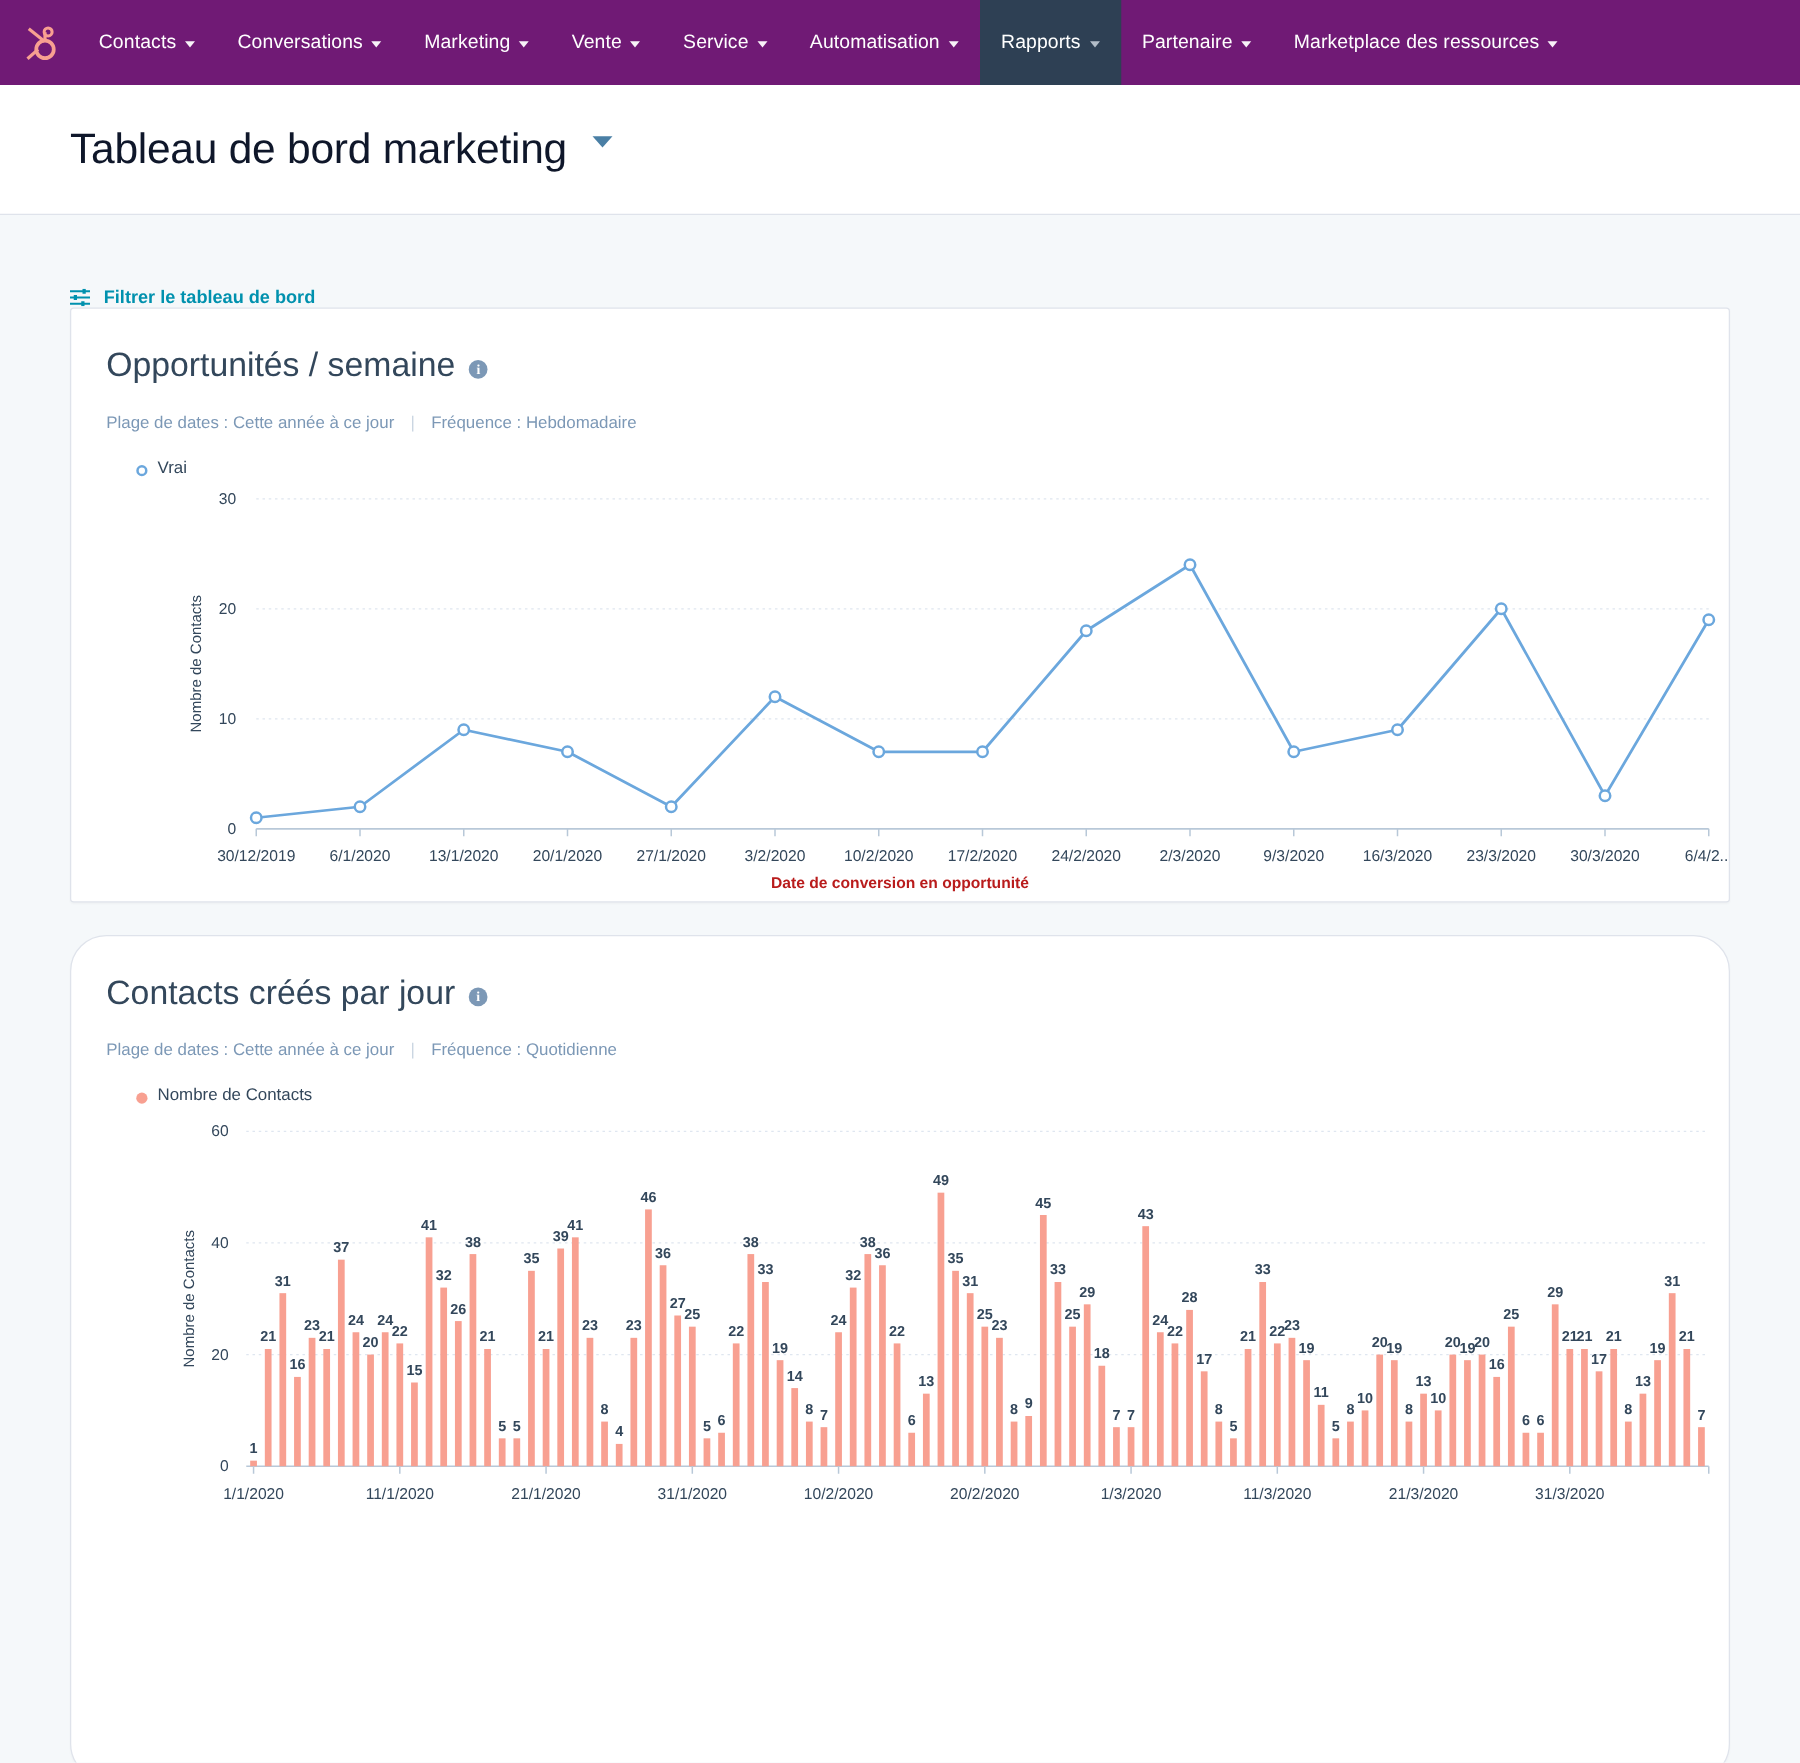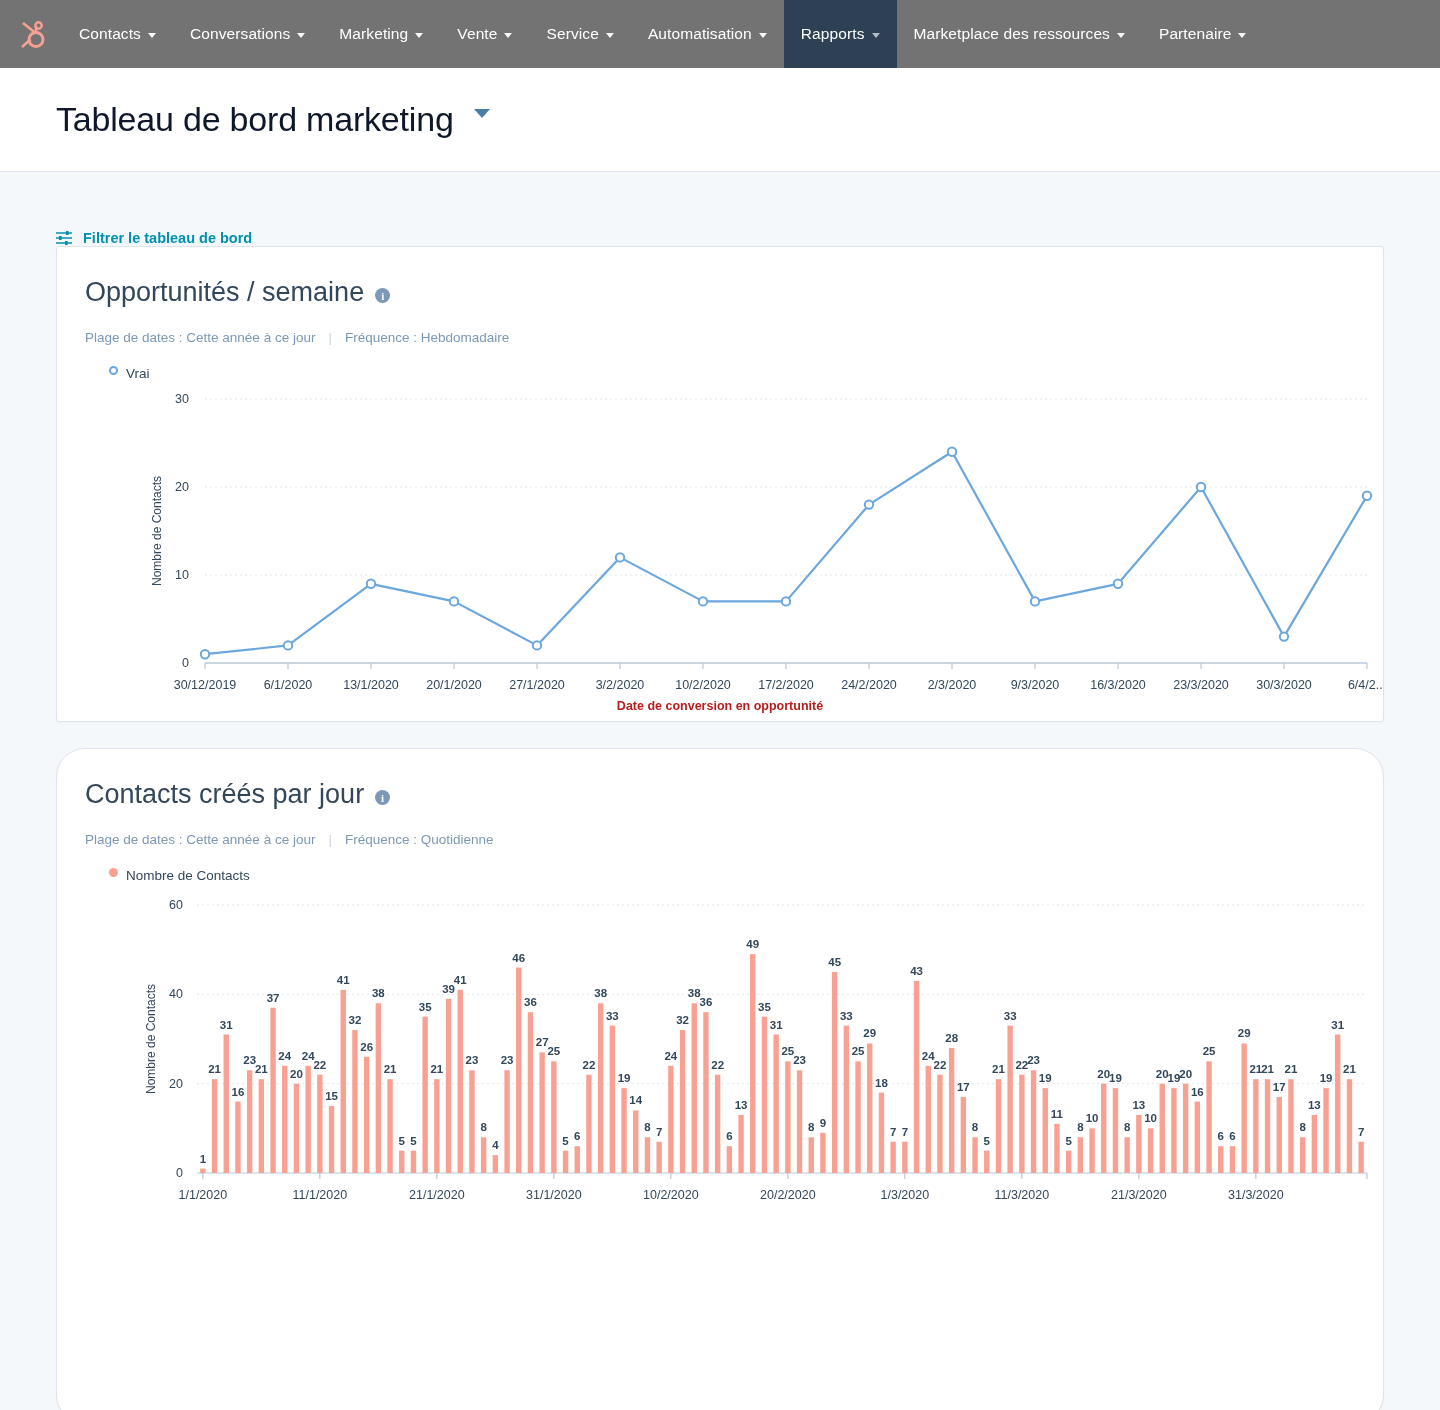--- a/index.html
+++ b/index.html
@@ -7,21 +7,21 @@
     width: 1440px;
     height: 1410px;
     background: #f5f8fa;
     font-family: "Liberation Sans", sans-serif;
     overflow: hidden;
   }
 
   
   .topnav {
     height: 68px;
-    background: #737373;
+    background: #701a75;
     display: flex;
     align-items: stretch;
     position: relative;
   }
   .nav-logo {
     width: 62px;
     display: flex;
     align-items: center;
     justify-content: center;
     flex: none;
@@ -133,21 +133,21 @@
     font-size: 13.5px;
     color: #7c98b6;
     padding: 22px 0 0 28px;
     display: flex;
     align-items: center;
     gap: 13px;
   }
   .meta-sep { color: #cbd6e2; }
   .legend {
     display: flex;
-    align-items: flex-start;
+    align-items: flex-end;
     gap: 8px;
     font-size: 13.5px;
     color: #33475b;
     padding: 21px 0 0 52px;
     cursor: pointer;
   }
   .legend-marker-ring {
     width: 9px; height: 9px; border-radius: 50%;
     border: 2px solid #6ba7dd; background: transparent;
   }
@@ -200,25 +200,25 @@
     </div>
     <div class="nav-item">
       <span>Automatisation</span>
       <span class="caret"></span>
     </div>
     <div class="nav-item active">
       <span>Rapports</span>
       <span class="caret"></span>
     </div>
     <div class="nav-item">
+      <span>Partenaire</span>
+      <span class="caret"></span>
+    </div>
+    <div class="nav-item">
       <span>Marketplace des ressources</span>
-      <span class="caret"></span>
-    </div>
-    <div class="nav-item">
-      <span>Partenaire</span>
       <span class="caret"></span>
     </div>
   </div>
 </div>
 
 <div class="titlebar">
   <span class="page-title">Tableau de bord marketing</span>
   <span class="title-caret"></span>
 </div>
 

